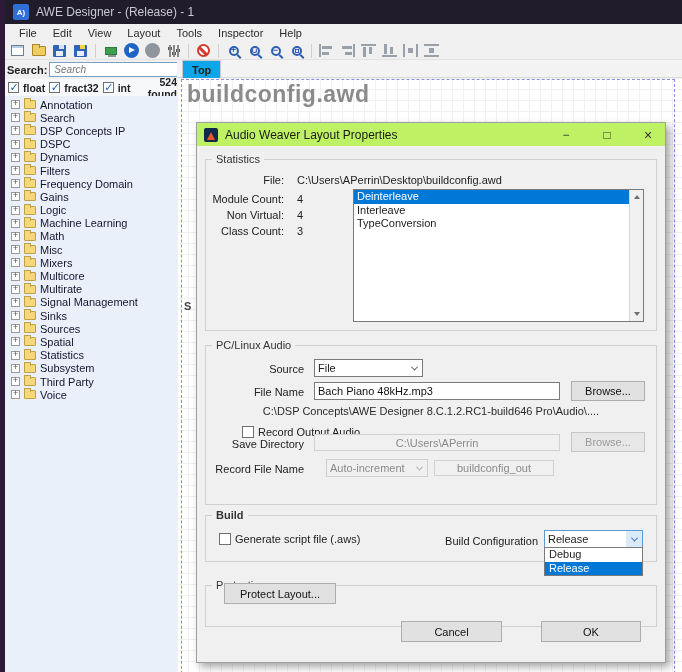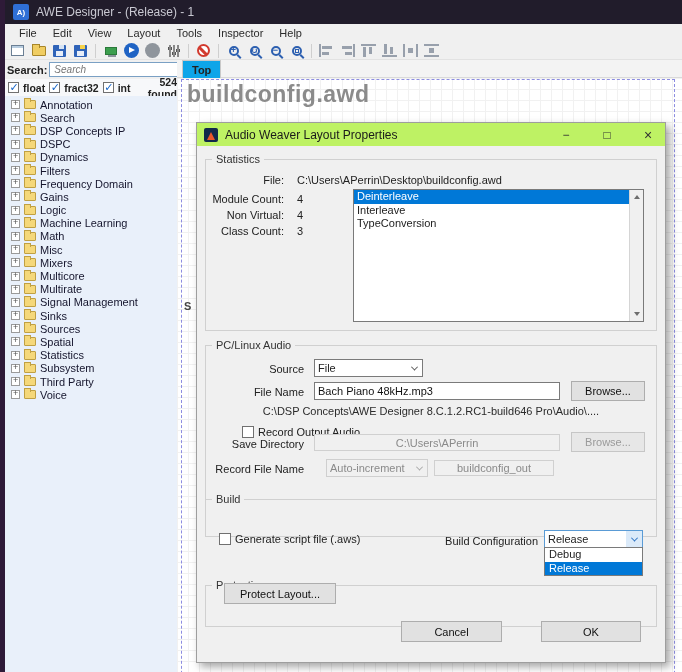--- a/index.html
+++ b/index.html
@@ -406,21 +406,21 @@
     <div class="btn disabled" style="left:374px;top:309px;width:74px;height:20px;">Browse...</div>
     <div class="dlbl" style="left:0px;top:340px;width:107px;">Record File Name</div>
     <div class="combo disabled" style="left:117px;top:336px;width:102px;height:18px;margin-left:12px;">
       <span class="cval">Auto-increment</span>
       <span class="carea">
           <span class="chev"></span>
         </span>
     </div>
     <div class="dis-field" style="left:237px;top:337px;width:120px;height:16px;">buildconfig_out</div>
 
-    <div class="fieldset" style="left:8px;top:376px;width:452px;height:38px;">
+    <div class="fieldset" style="left:8px;top:392px;width:452px;height:47px;font-weight:bold;">
       <span class="legend">Build</span>
     </div>
     <div class="cbrow" style="left:22px;top:410px;">
       <span class="cb"></span>
       <span>Generate script file (.aws)</span>
     </div>
     <div class="dlbl" style="left:200px;top:412px;width:141px;">Build Configuration</div>
     <div class="combo focus" style="left:347px;top:407px;width:99px;height:18px;">
       <span class="cval">Release</span>
       <span class="carea">

